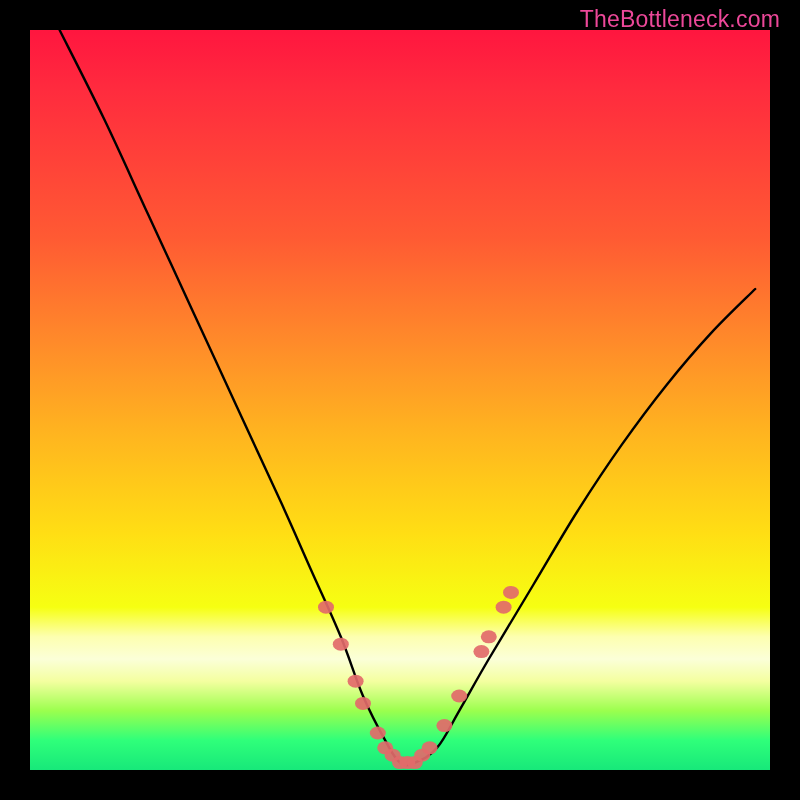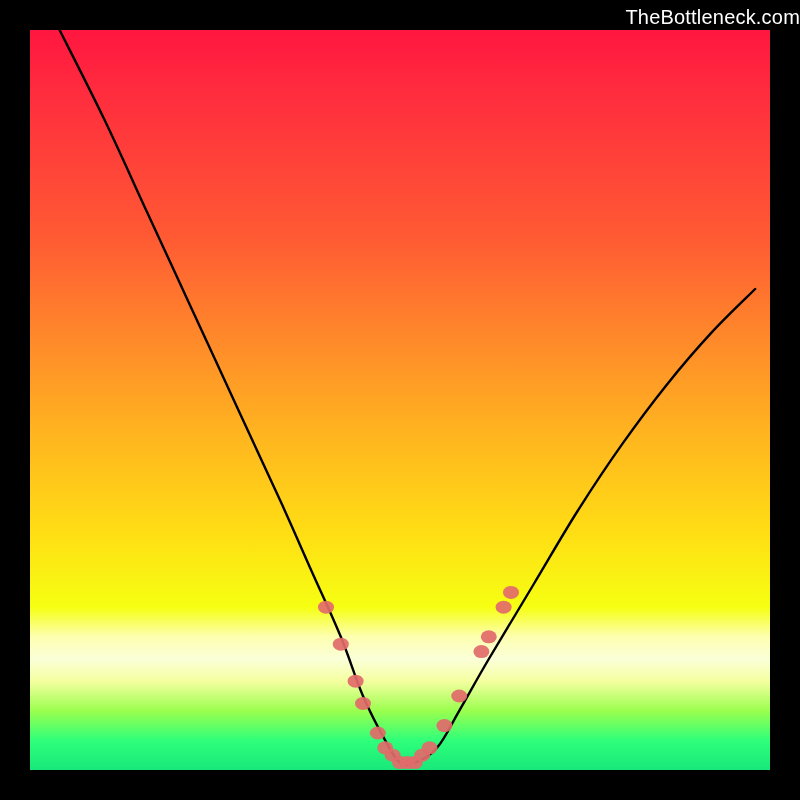--- a/index.html
+++ b/index.html
@@ -39,23 +39,23 @@
       #fbffd8 85%,
       #f4ffa0 88%,
       #9bff4e 92%,
       #2fff7a 96%,
       #17e87a 100%
     );
   }
   .watermark {
     position: absolute;
     top: 6px;
-    right: 0;
-    color: #ffffff;
-    font-size: 20px;
+    right: 20px;
+    color: #ec4899;
+    font-size: 23px;
     font-weight: 500;
     letter-spacing: 0.2px;
     user-select: none;
   }
   svg.curve {
     position: absolute;
     left: 0;
     top: 0;
     width: 740px;
     height: 740px;

